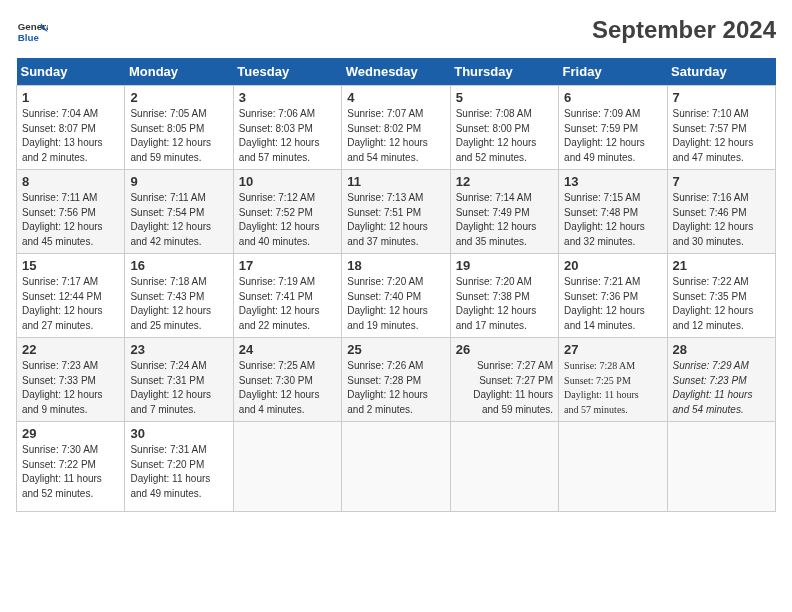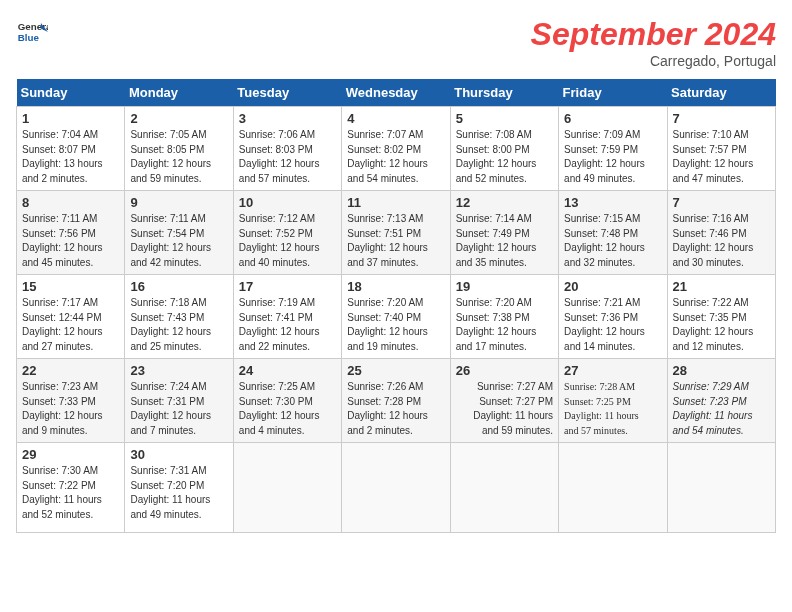--- a/index.html
+++ b/index.html
@@ -22,24 +22,23 @@
       gap: 4px;
     }
     .logo-icon {
       width: 32px;
       height: 32px;
     }
     .title-block {
       text-align: right;
     }
     .month-title {
-      font-size: 32px;
+      font-size: 24px;
       font-weight: bold;
-      color: #ef4444;
-      font-style: italic;
+      color: #404040;
     }
     .location {
       font-size: 14px;
       color: #555;
     }
     table {
       width: 100%;
       border-collapse: collapse;
       font-size: 11px;
     }
@@ -89,21 +88,20 @@
 <div class="header">
   <div class="logo">
     <svg class="logo-icon" viewBox="0 0 36 36">
       <text x="2" y="16" font-size="11" font-weight="bold" fill="#333">General</text>
       <text x="2" y="28" font-size="11" font-weight="bold" fill="#1a5fa8">Blue</text>
       <polygon points="28,8 36,18 28,14" fill="#1a5fa8"></polygon>
     </svg>
   </div>
   <div class="title-block">
     <div class="month-title">September 2024</div>
-    <div class="location">Carregado, Portugal</div>
   </div>
 </div>
 
 <table>
   <thead>
     <tr>
     <th>Sunday</th>
         <th>Monday</th>
         <th>Tuesday</th>
         <th>Wednesday</th>

